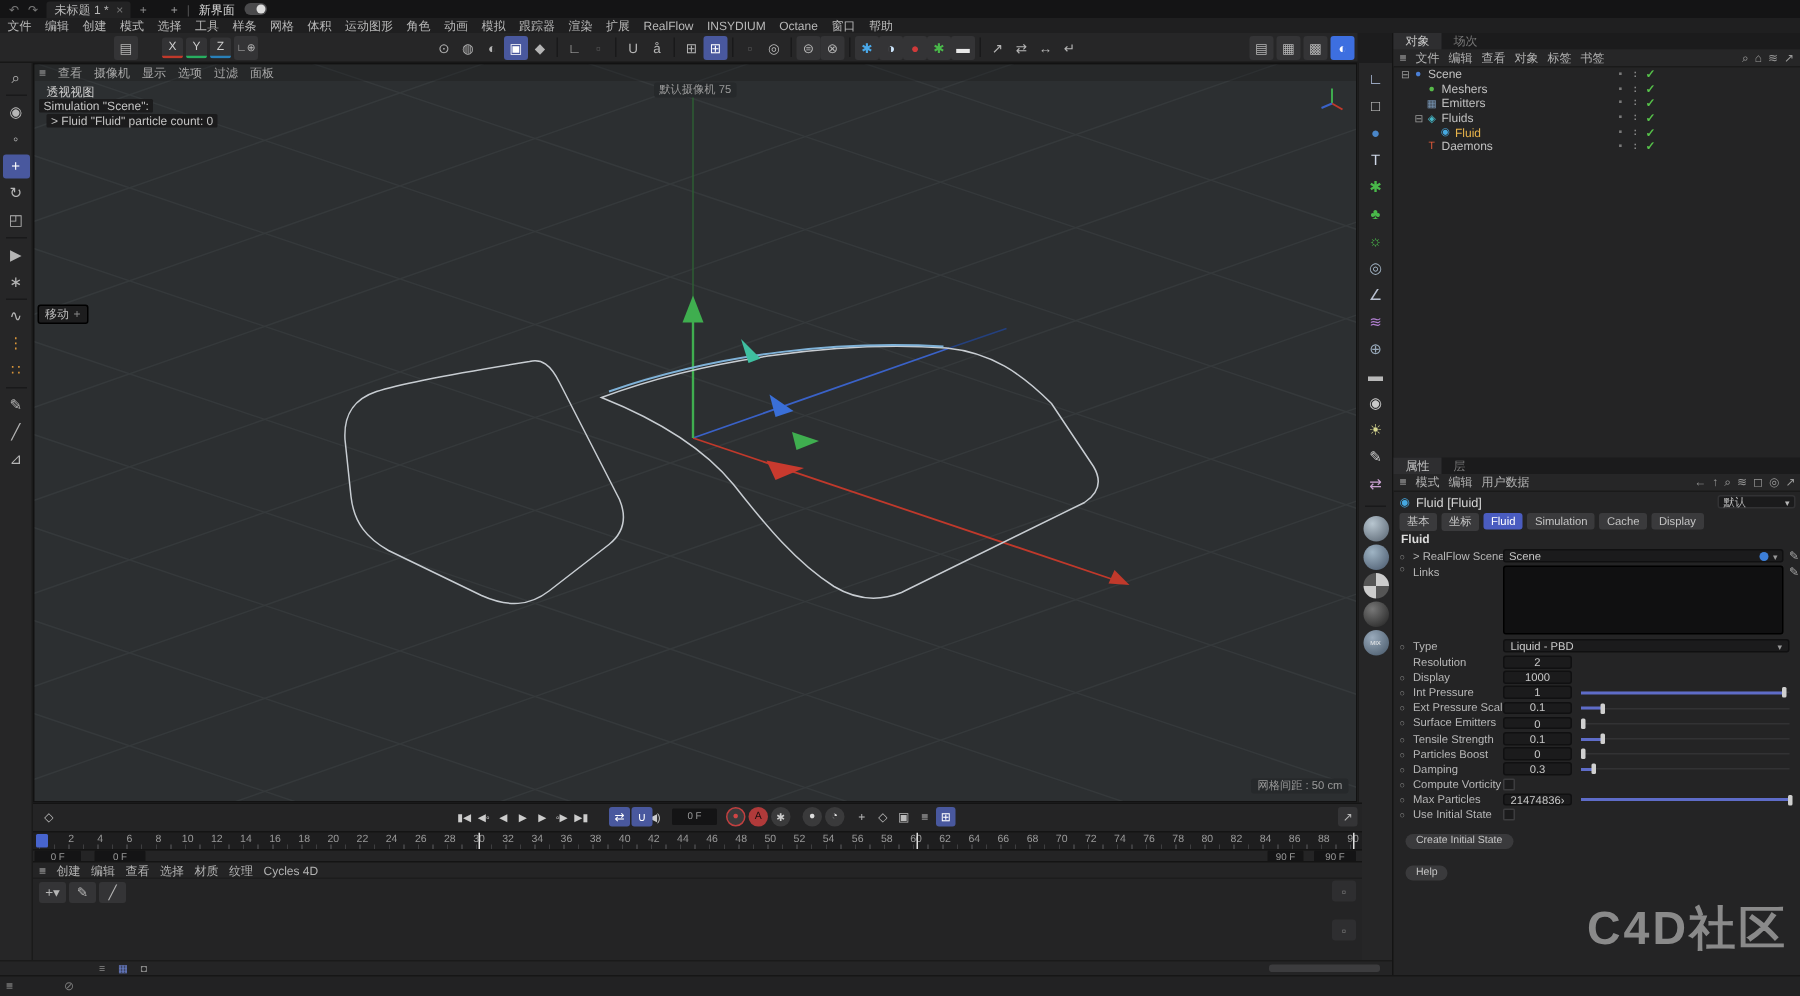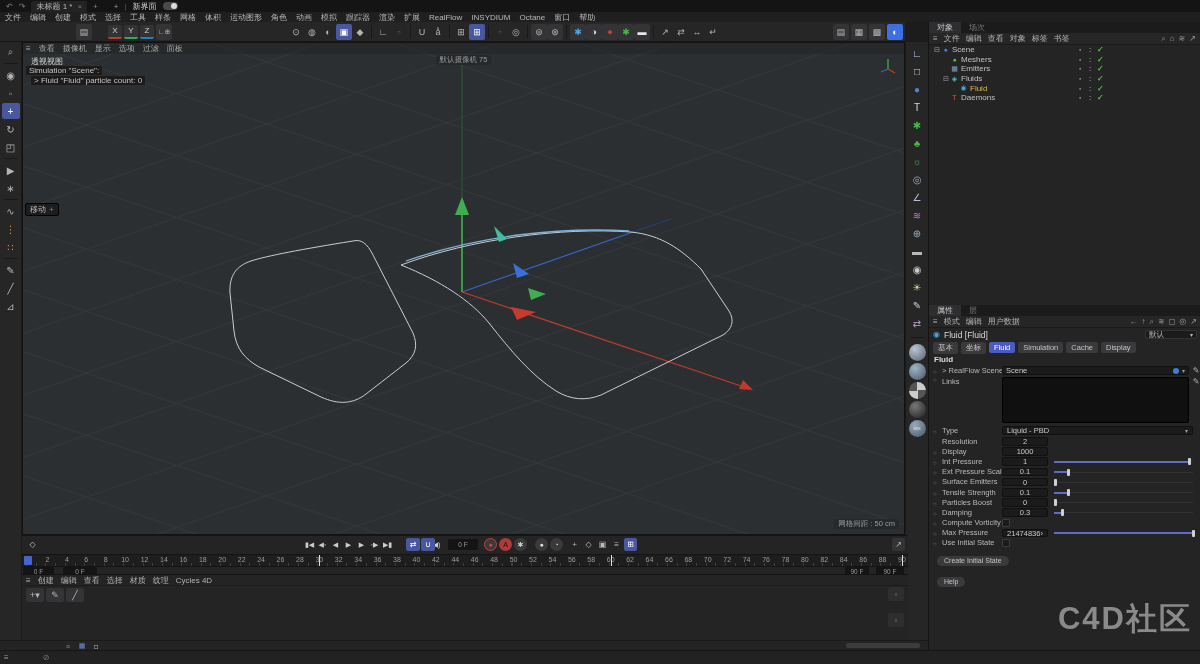--- a/index.html
+++ b/index.html
@@ -525,21 +525,21 @@
             <span class="knob" style="left: calc(6% - 1px);"></span>
           </span>
         </div>
         <div class="param-row">
           <span class="pdot">○</span>
           <span class="plabel">Compute Vorticity</span>
           <span class="pcheck"></span>
         </div>
         <div class="param-row">
           <span class="pdot">○</span>
-          <span class="plabel">Max Pressure</span>
+          <span class="plabel">Max Particles</span>
           <span class="fieldbox pvalue">21474836›</span>
           <span class="ptrack">
             <span class="rail"></span>
             <span class="fill" style="width: 100%;"></span>
             <span class="knob" style="left: calc(100% - 1px);"></span>
           </span>
         </div>
         <div class="param-row">
           <span class="pdot">○</span>
           <span class="plabel">Use Initial State</span>

